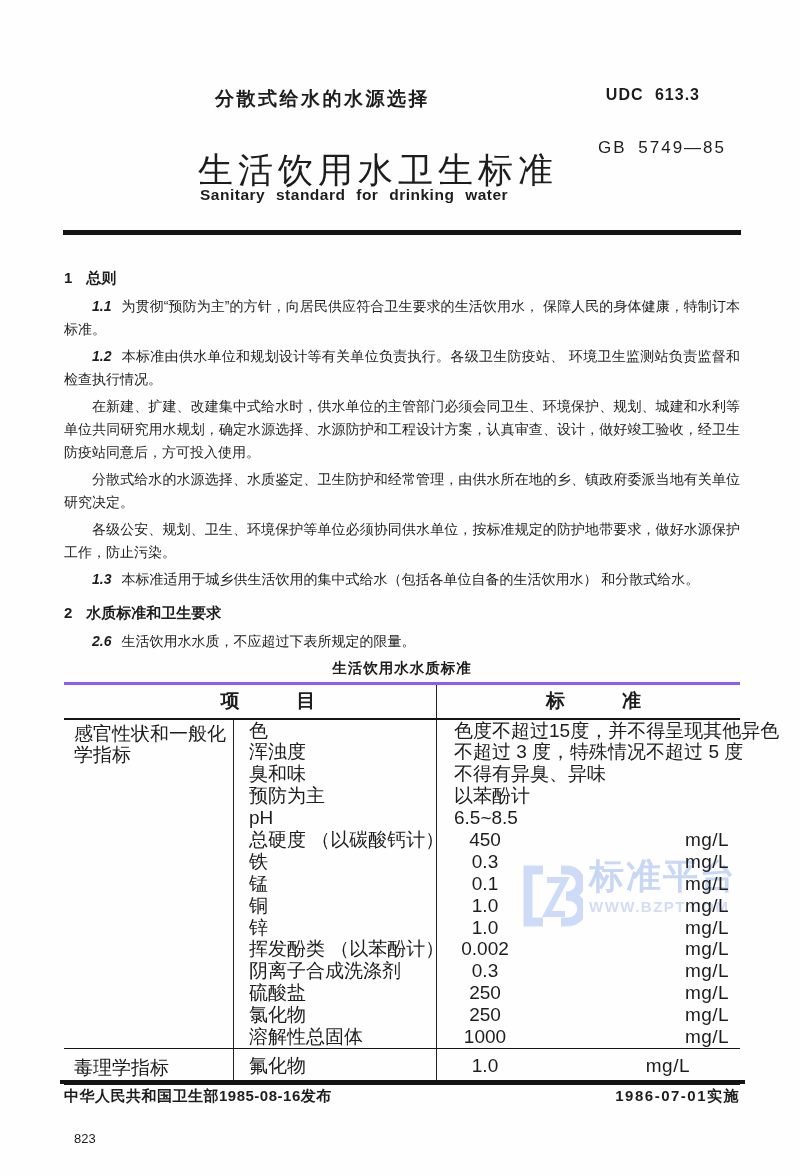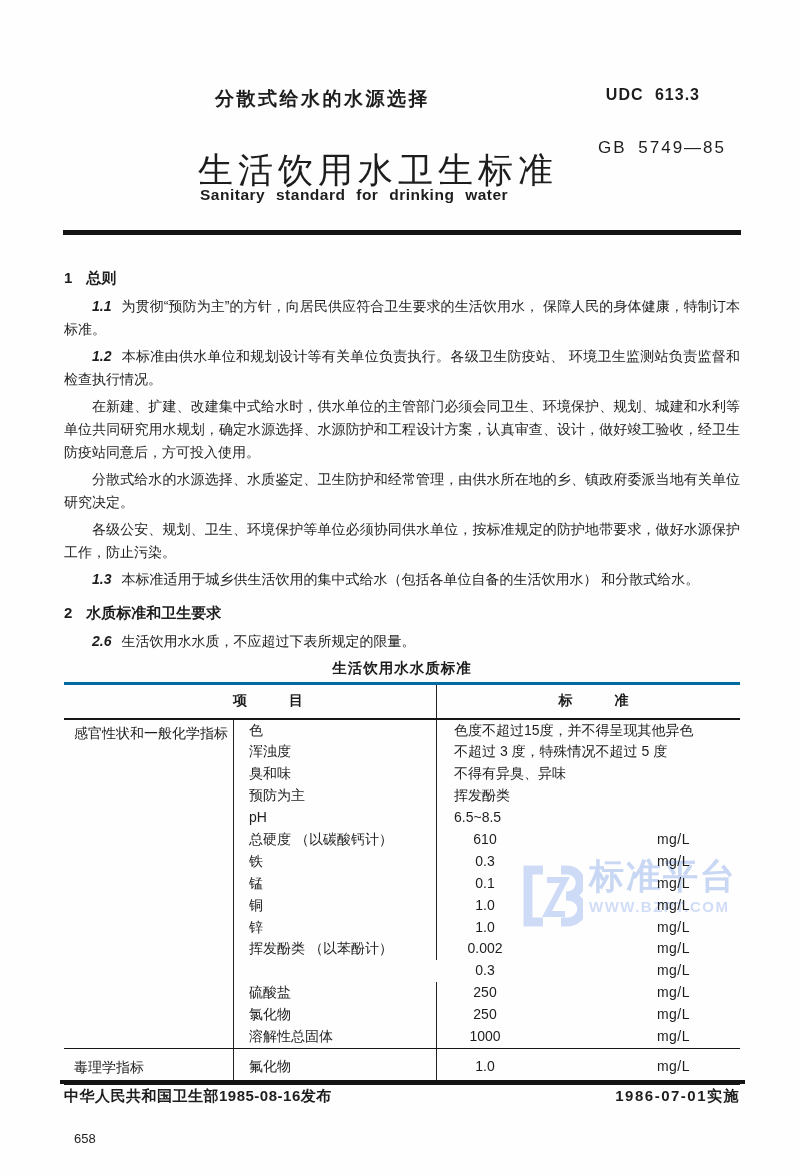--- a/index.html
+++ b/index.html
@@ -22,21 +22,21 @@
 
   
   .sec-h{margin:34px 0 0 0;font-size:15px;font-weight:700;height:22px;}
   .sec-h .sec-num{margin-right:14px;}
   .para{margin:4px 0 0 0;font-size:14px;line-height:23px;text-align:justify;text-indent:2em;}
   .pnum{font-weight:700;margin-right:10px;font-style:italic;}
   .sec2-h{margin-top:13px;}
   .tbl-caption{margin-top:6px;text-align:center;font-size:14.5px;font-weight:700;letter-spacing:1px;height:21px;}
 
   
-  .tbl{margin-top:2px;border-top:3px solid #0369a1;border-bottom:2.5px solid #161616;font-size:14px;}
+  .tbl{margin-top:2px;border-top:3px solid #8b5cf6;border-bottom:2.5px solid #161616;font-size:19px;}
   .tbl-head{display:flex;height:33px;border-bottom:2px solid #161616;font-weight:700;}
   .th-item{width:373px;border-right:1.5px solid #222;display:flex;align-items:center;justify-content:center;padding-left:36px;box-sizing:border-box;}
   .th-std{flex:1;display:flex;align-items:center;justify-content:center;padding-left:10px;}
   .tg{display:grid;grid-template-columns:170px 203px 1fr;}
   .tg1{border-bottom:1.5px solid #161616;}
   .tg-cat{grid-column:1;border-right:1.5px solid #222;padding:3px 0 0 10px;line-height:21px;}
   .tg2 .tg-cat{padding-top:8px;}
   .ti{grid-column:2;border-right:1.5px solid #222;padding-left:15px;height:21.9px;line-height:21.9px;white-space:nowrap;}
   .ts{grid-column:3;position:relative;height:21.9px;line-height:21.9px;white-space:nowrap;}
   .ts-text{padding-left:17px;}
@@ -113,43 +113,44 @@
   <div class="ti">色</div>
   <div class="ts"><span class="ts-text">色度不超过15度，并不得呈现其他异色</span><span class="ts-val"></span><span class="ts-unit"></span></div>
 
   <div class="ti">浑浊度</div>
   <div class="ts"><span class="ts-text">不超过 3 度，特殊情况不超过 5 度</span><span class="ts-val"></span><span class="ts-unit"></span></div>
 
   <div class="ti">臭和味</div>
   <div class="ts"><span class="ts-text">不得有异臭、异味</span><span class="ts-val"></span><span class="ts-unit"></span></div>
 
   <div class="ti">预防为主</div>
-  <div class="ts"><span class="ts-text">挥发酚类</span><span class="ts-val"></span><span class="ts-unit"></span></div>
+  <div class="ts"><span class="ts-text">以苯酚计</span><span class="ts-val"></span><span class="ts-unit"></span></div>
 
   <div class="ti">pH</div>
   <div class="ts"><span class="ts-text">6.5~8.5</span><span class="ts-val"></span><span class="ts-unit"></span></div>
 
   <div class="ti">总硬度 （以碳酸钙计）</div>
-  <div class="ts"><span class="ts-text"></span><span class="ts-val">610</span><span class="ts-unit">mg/L</span></div>
+  <div class="ts"><span class="ts-text"></span><span class="ts-val">450</span><span class="ts-unit">mg/L</span></div>
 
   <div class="ti">铁</div>
   <div class="ts"><span class="ts-text"></span><span class="ts-val">0.3</span><span class="ts-unit">mg/L</span></div>
 
   <div class="ti">锰</div>
   <div class="ts"><span class="ts-text"></span><span class="ts-val">0.1</span><span class="ts-unit">mg/L</span></div>
 
   <div class="ti">铜</div>
   <div class="ts"><span class="ts-text"></span><span class="ts-val">1.0</span><span class="ts-unit">mg/L</span></div>
 
   <div class="ti">锌</div>
   <div class="ts"><span class="ts-text"></span><span class="ts-val">1.0</span><span class="ts-unit">mg/L</span></div>
 
   <div class="ti">挥发酚类 （以苯酚计）</div>
   <div class="ts"><span class="ts-text"></span><span class="ts-val">0.002</span><span class="ts-unit">mg/L</span></div>
 
+  <div class="ti">阴离子合成洗涤剂</div>
   <div class="ts"><span class="ts-text"></span><span class="ts-val">0.3</span><span class="ts-unit">mg/L</span></div>
 
   <div class="ti">硫酸盐</div>
   <div class="ts"><span class="ts-text"></span><span class="ts-val">250</span><span class="ts-unit">mg/L</span></div>
 
   <div class="ti">氯化物</div>
   <div class="ts"><span class="ts-text"></span><span class="ts-val">250</span><span class="ts-unit">mg/L</span></div>
 
   <div class="ti">溶解性总固体</div>
   <div class="ts"><span class="ts-text"></span><span class="ts-val">1000</span><span class="ts-unit">mg/L</span></div>
@@ -162,15 +163,15 @@
 </div>
     </div>
 
   </div>
 
   <div class="ftr-rule"></div>
   <div class="ftr-row">
     <span class="ftr-issued">中华人民共和国卫生部1985-08-16发布</span>
     <span class="ftr-effective">1986-07-01实施</span>
   </div>
-  <div class="page-num">658</div>
+  <div class="page-num">823</div>
 
 </div>
 
 </body></html>

